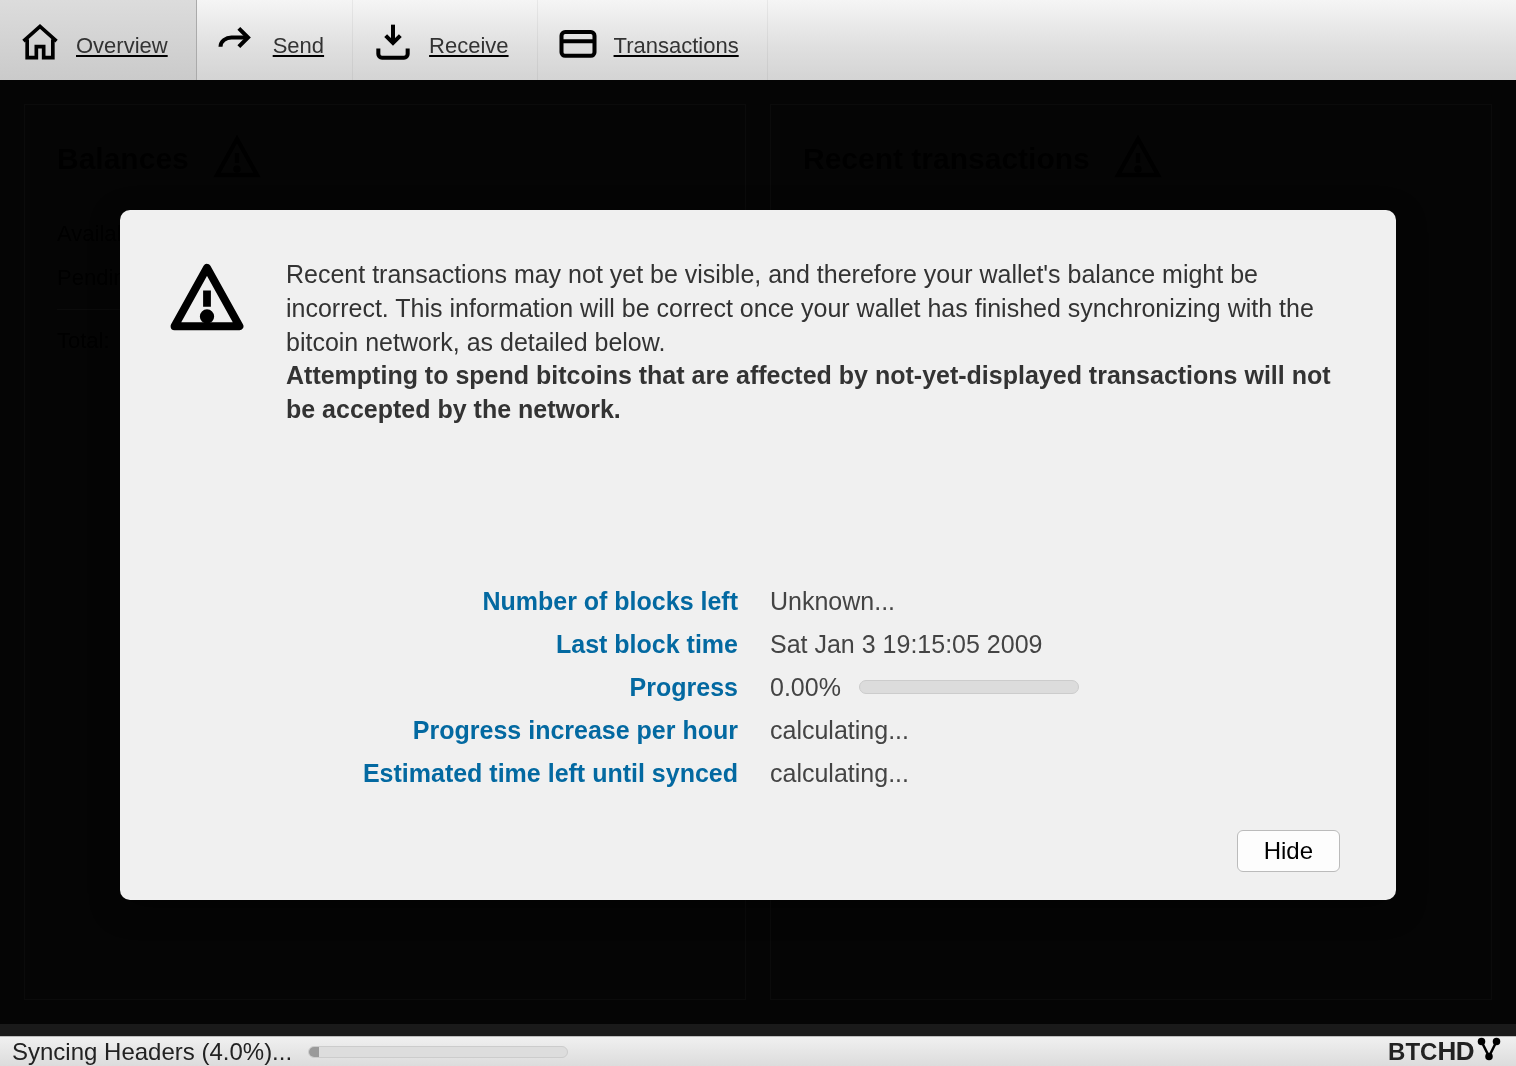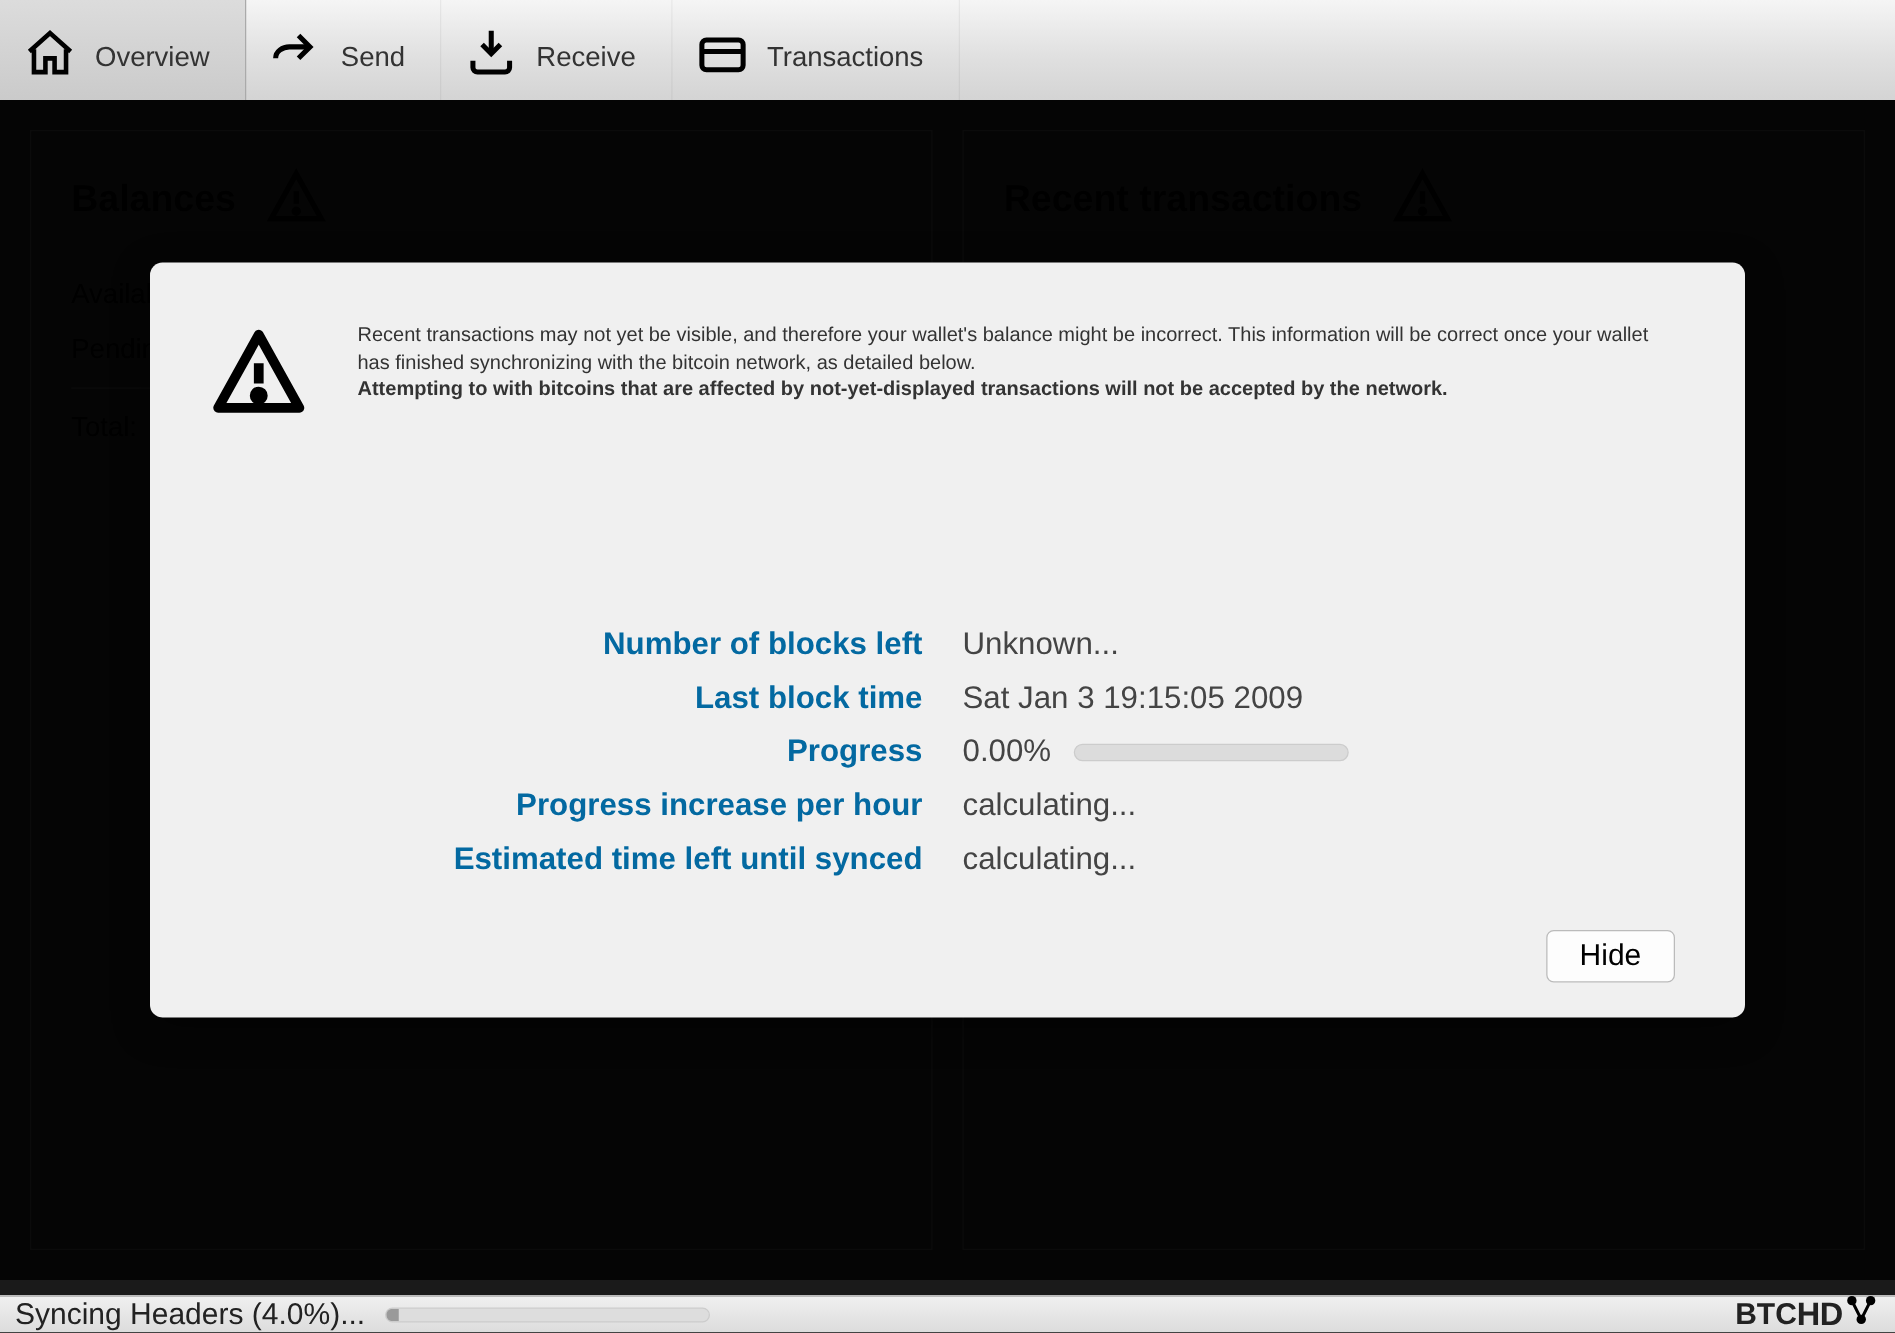--- a/index.html
+++ b/index.html
@@ -11,20 +11,21 @@
       overflow: hidden;
       position: relative;
     }
     
     .toolbar {
       height: 92px;
       background: linear-gradient(to bottom, #f5f5f5 0%, #e0e0e0 50%, #d0d0d0 100%);
       display: flex;
       align-items: stretch;
       border-bottom: 1px solid #999;
+      text-decoration: underline;
     }
     .tab {
       display: flex;
       align-items: center;
       padding: 0 28px 0 18px;
       gap: 14px;
       cursor: pointer;
       font-size: 22px;
       color: #333;
       border-right: 1px solid rgba(0,0,0,0.05);
@@ -89,21 +90,21 @@
       padding: 48px 56px 28px 48px;
       box-shadow: 0 8px 30px rgba(0,0,0,0.4);
     }
     .modal-top {
       display: flex;
       gap: 40px;
       align-items: flex-start;
     }
     .modal-warn svg { width: 78px; height: 78px; }
     .modal-text {
-      font-size: 16px;
+      font-size: 25px;
       line-height: 1.35;
       color: #333;
     }
     .modal-text b { font-weight: 700; }
     .sync-grid {
       margin-top: 160px;
       display: grid;
       grid-template-columns: 1fr auto 1fr;
       row-gap: 14px;
       column-gap: 16px;
@@ -263,21 +264,21 @@
   <div class="modal-top">
     <span class="modal-warn">
       <svg viewBox="0 0 24 24" fill="none" stroke="#000" stroke-width="2.4" stroke-linejoin="round">
           <path d="M12 3l10 18H2z"></path>
           <path d="M12 10v5"></path>
           <circle cx="12" cy="18" r="1" fill="#000"></circle>
         </svg>
     </span>
     <div class="modal-text">
       <span>Recent transactions may not yet be visible, and therefore your wallet's balance might be incorrect. This information will be correct once your wallet has finished synchronizing with the bitcoin network, as detailed below.</span><br>
-      <b>Attempting to with bitcoins that are affected by not-yet-displayed transactions will not be accepted by the network.</b>
+      <b>Attempting to spend bitcoins that are affected by not-yet-displayed transactions will not be accepted by the network.</b>
     </div>
   </div>
 
   <div class="sync-grid">
     <div class="sync-label">Number of blocks left</div>
     <div></div>
     <div class="sync-value">Unknown...</div>
 
     <div class="sync-label">Last block time</div>
     <div></div>

